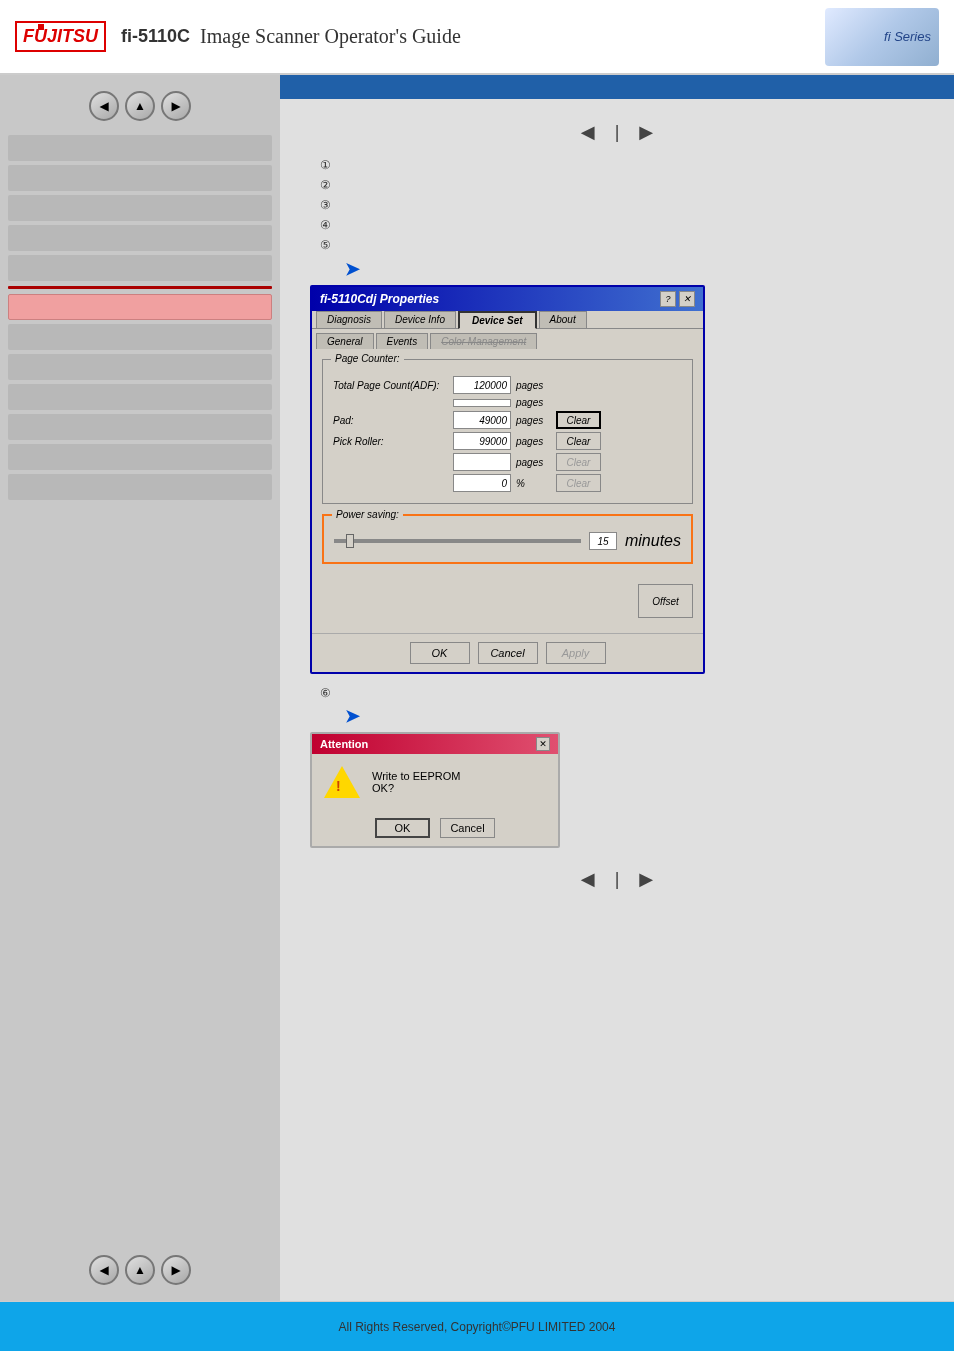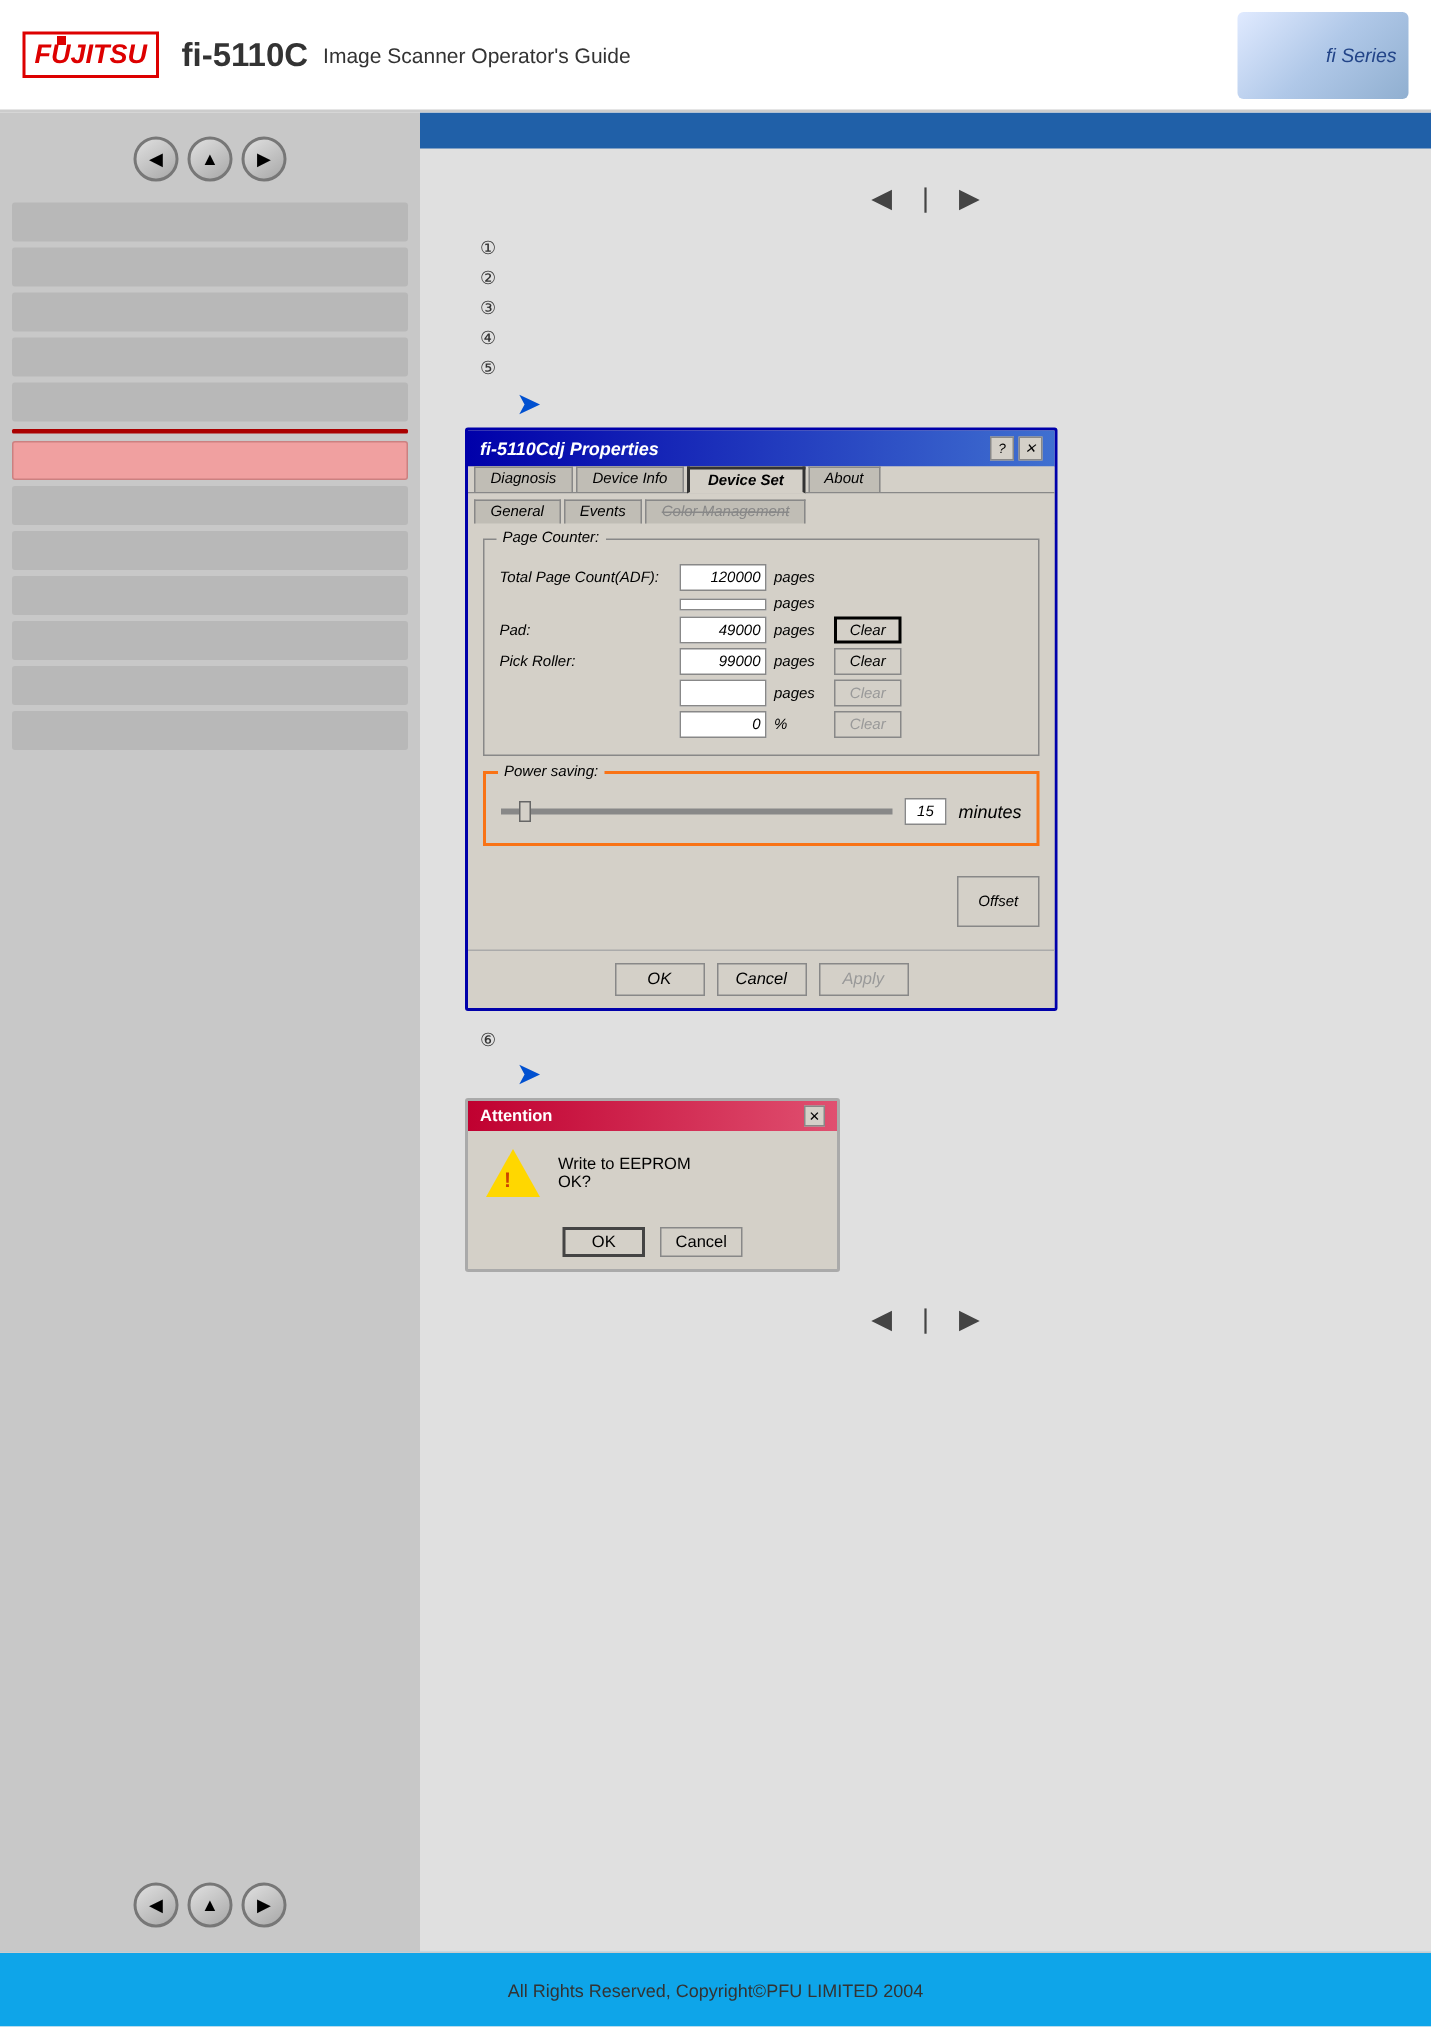--- a/index.html
+++ b/index.html
@@ -8,22 +8,22 @@
 </head>
 <body>
 
 <div style="display:flex;align-items:center;height:75px;border-bottom:2px solid #ccc;padding:0 15px;background:#fff;">
   <div style="display:flex;align-items:center;border:2px solid #d00;padding:3px 6px;margin-right:15px;">
     <span style="color:#d00;font-size:18px;font-weight:bold;font-style:italic;position:relative;">
       <span style="position:absolute;top:-2px;left:15px;width:6px;height:6px;background:#d00;border-radius:50;display:inline-block;"></span>
       <span>FUJITSU</span>
     </span>
   </div>
-  <span style="font-size:22px;font-weight:bold;color:#333;margin-right:10px;">fi-5110C</span>
-  <span style="font-size:14px;color:#333;">Image Scanner Operator's Guide</span>
+  <span style="font-size:18px;font-weight:bold;color:#333;margin-right:10px;">fi-5110C</span>
+  <span style="font-size:20px;color:#333;font-family:Liberation Serif, serif;">Image Scanner Operator's Guide</span>
   <div style="margin-left:auto;width:114px;height:58px;background:linear-gradient(135deg,#e0eaff,#b0c8e8,#90afd0);border-radius:4px;display:flex;align-items:center;justify-content:flex-end;padding-right:8px;">
     <span style="font-style:italic;color:#224488;font-size:13px;">fi Series</span>
   </div>
 </div>
 
 <div style="display:flex;height:1226px;">
 
   <div style="width:280px;background:#c8c8c8;padding:8px;flex-shrink:0;display:flex;flex-direction:column;">
     <div style="display:flex;gap:6px;justify-content:center;margin:8px 0 12px 0;">
       <div style="width:30px;height:30px;border-radius:50%;background:linear-gradient(145deg,#e0e0e0,#a8a8a8);border:2px solid #777;display:flex;align-items:center;justify-content:center;font-size:12px;cursor:pointer;">◀</div>
@@ -155,21 +155,21 @@
               </div>
             </div>
 
             <div style="border:2px solid #f97316;padding:8px 10px 12px 10px;margin-bottom:20px;position:relative;">
               <span style="position:absolute;top:-7px;left:8px;background:#d4d0c8;padding:0 4px;font-size:10px;">Power saving:</span>
               <div style="display:flex;align-items:center;gap:8px;margin-top:8px;">
                 <div style="flex:1;height:4px;background:#888;position:relative;cursor:pointer;">
                   <div style="position:absolute;left:12px;top:-5px;width:8px;height:14px;background:#d4d0c8;border:1px solid #666;cursor:pointer;"></div>
                 </div>
                 <div style="width:28px;height:18px;background:#fff;border:1px solid #888;font-size:10px;display:flex;align-items:center;justify-content:center;">15</div>
-                <span style="font-size:12px;">minutes</span>
+                <span style="font-size:16px;">minutes</span>
               </div>
             </div>
 
             <div style="display:flex;justify-content:flex-end;margin-bottom:5px;">
               <div style="width:55px;height:34px;background:#d4d0c8;border:1px solid #888;font-size:10px;cursor:pointer;display:flex;align-items:center;justify-content:center;">Offset</div>
             </div>
           </div>
 
           <div style="display:flex;gap:8px;justify-content:center;padding:8px;border-top:1px solid #aaa;background:#d4d0c8;">
             <div style="width:60px;height:22px;background:#d4d0c8;border:1px solid #888;font-size:11px;cursor:pointer;display:flex;align-items:center;justify-content:center;">OK</div>

